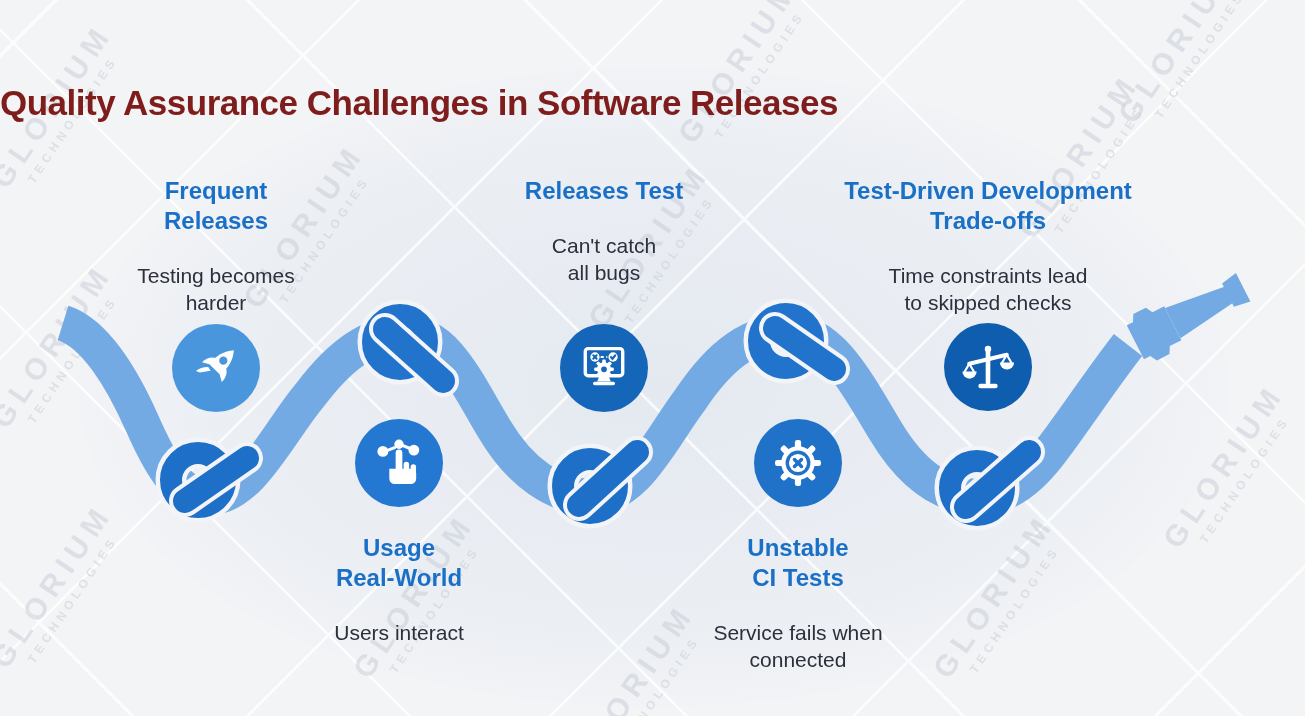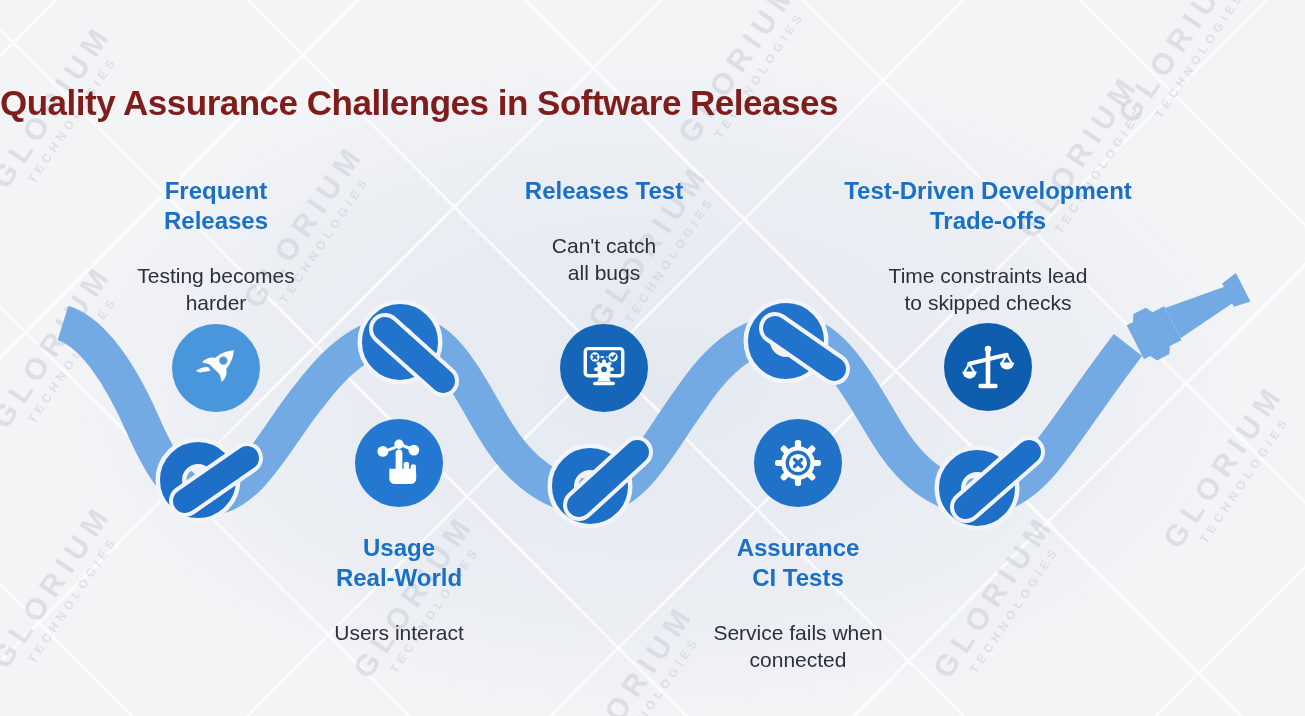--- a/index.html
+++ b/index.html
@@ -174,21 +174,21 @@
   <div class="h">
     <span>Releases Test</span>
   </div>
   <div class="b">
     <span>Can't catch</span>
     <span>all bugs</span>
   </div>
 </div>
 <div class="item pos-3">
   <div class="h">
-    <span>Assurance</span>
+    <span>Unstable</span>
     <span>CI Tests</span>
   </div>
   <div class="b">
     <span>Service fails when</span>
     <span>connected</span>
   </div>
 </div>
 <div class="item pos-4">
   <div class="h">
     <span>Test-Driven Development</span>

